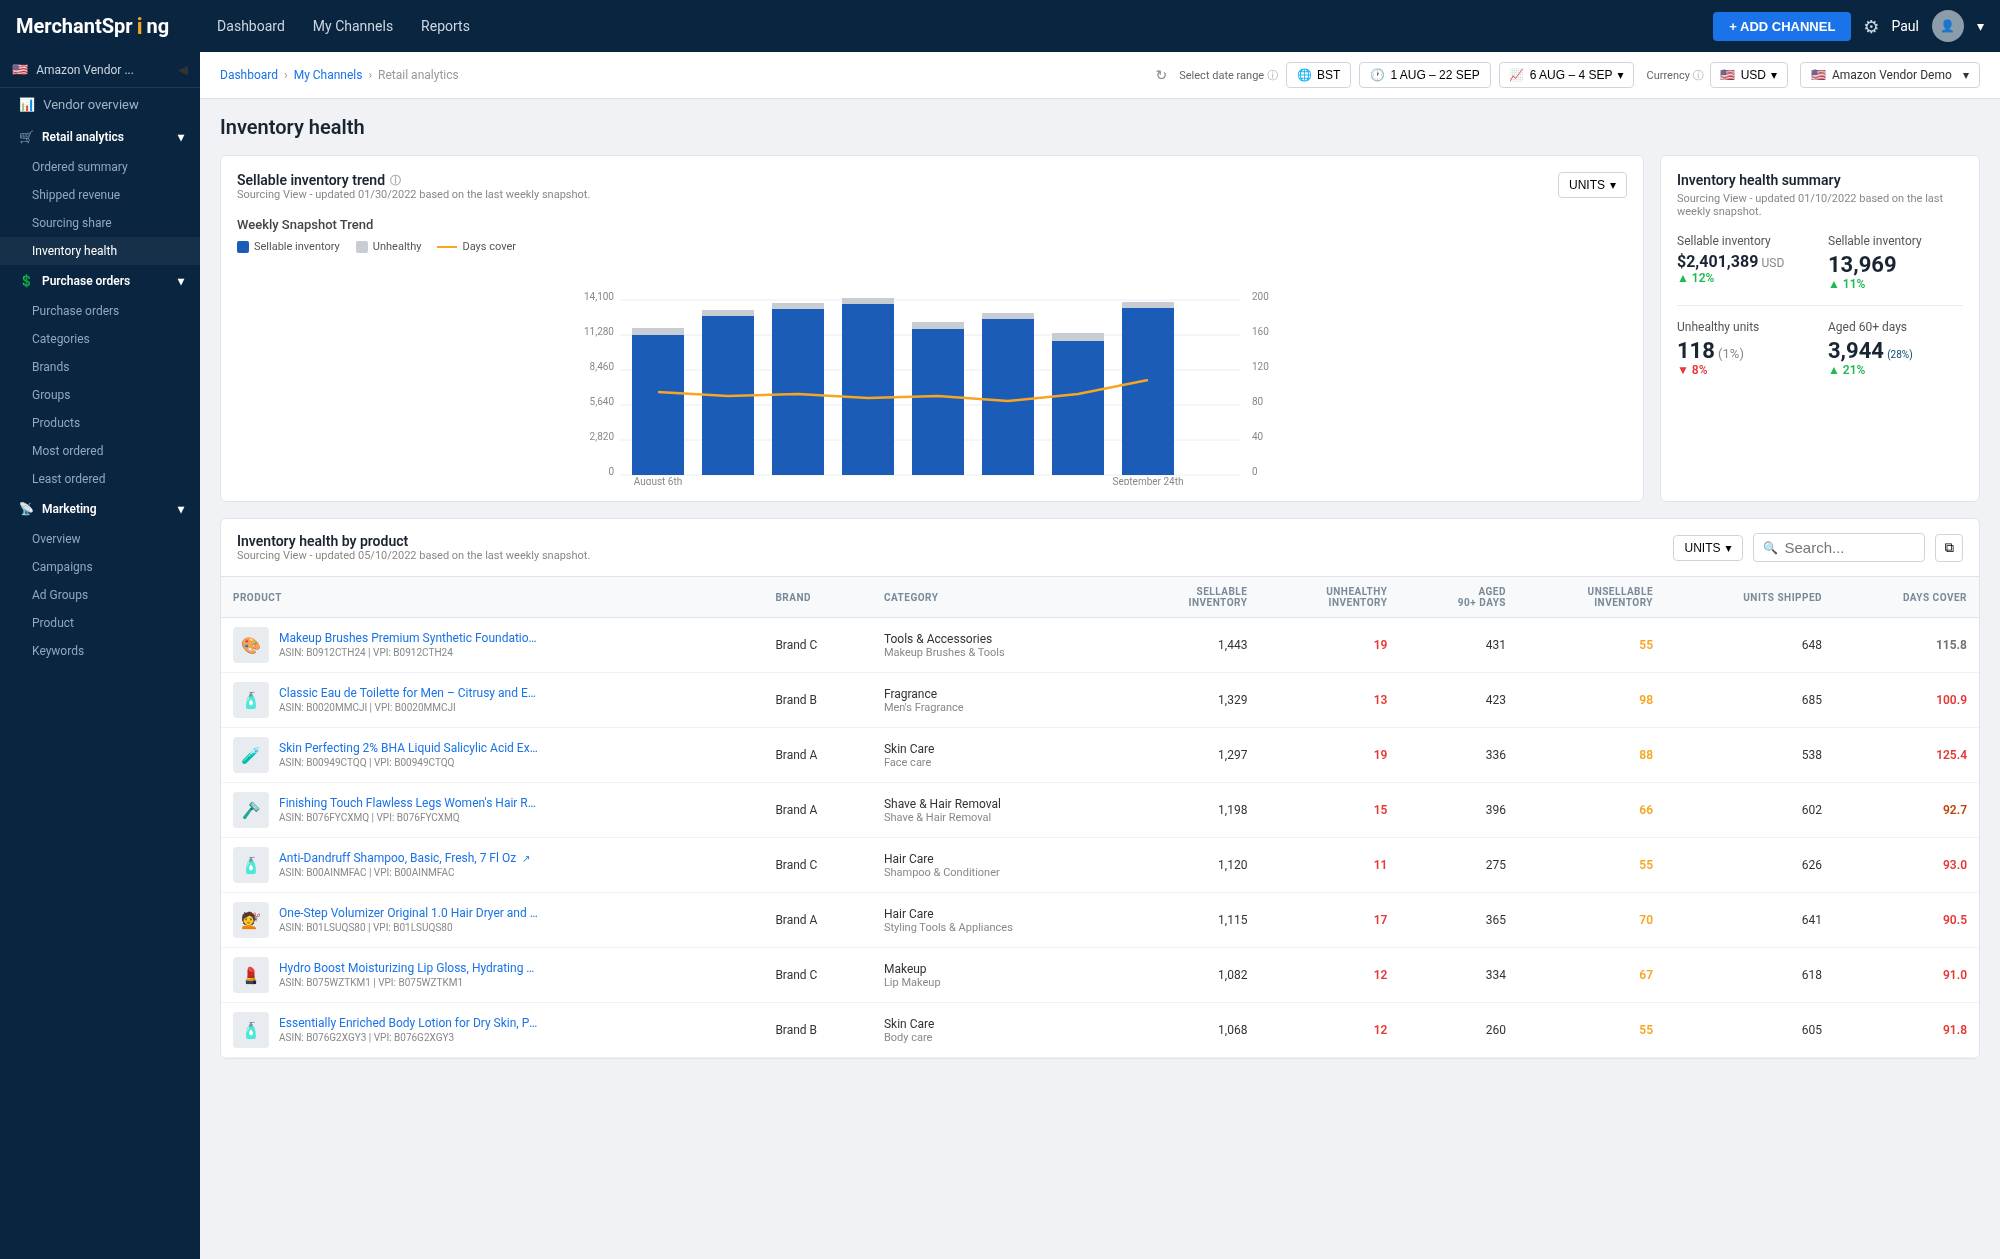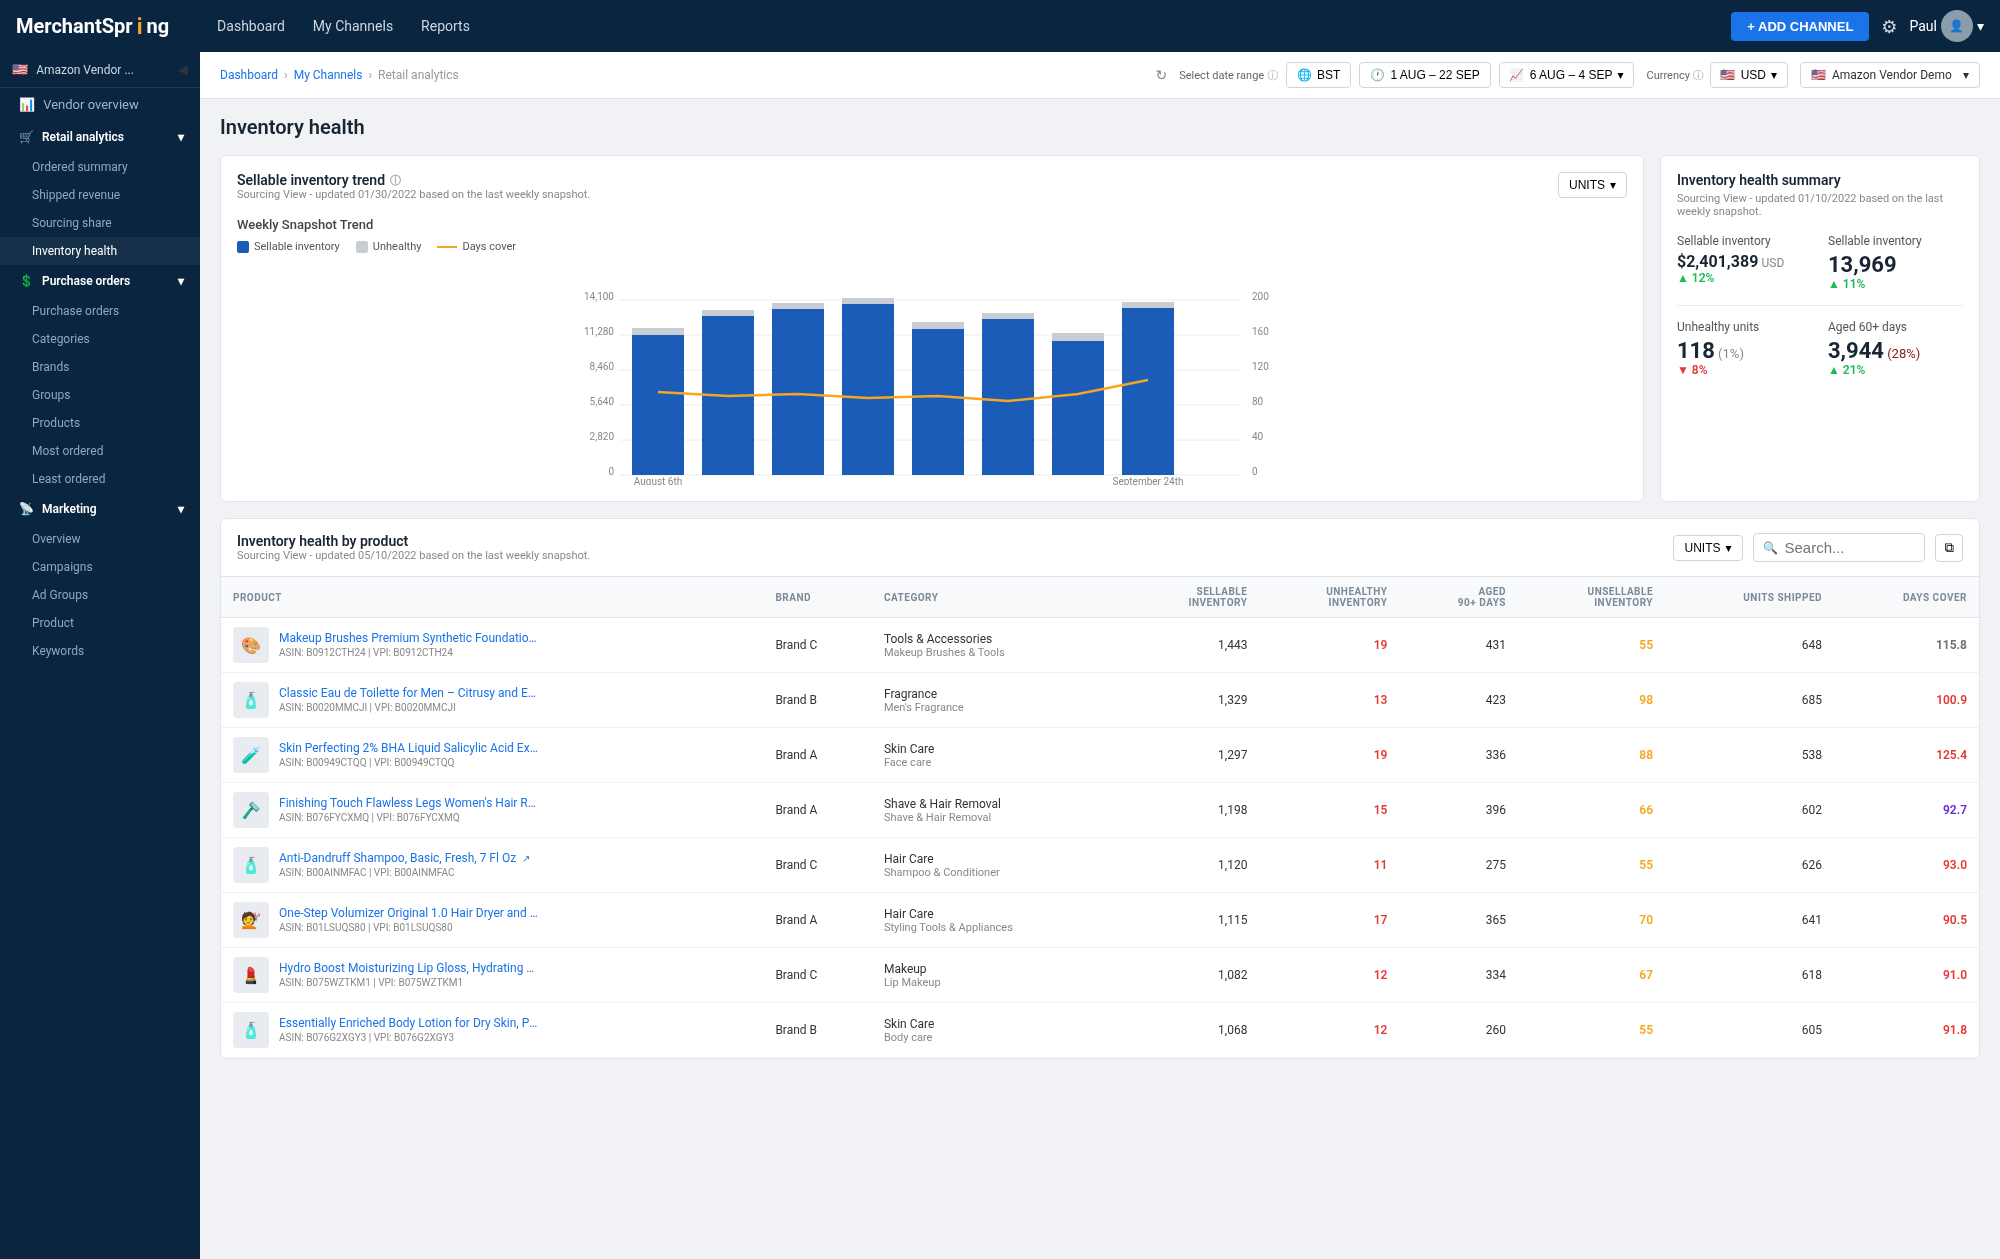--- a/index.html
+++ b/index.html
@@ -31,21 +31,21 @@
       color: #fff;
       border: none;
       border-radius: 4px;
       padding: 7px 16px;
       font-size: 13px;
       font-weight: 600;
       cursor: pointer;
       display: flex; align-items: center; gap: 6px;
     }
     .gear-icon, .user-chevron { color: #ccd6e0; cursor: pointer; font-size: 18px; }
-    .user-area { display: flex; align-items: center; gap: 4px; color: #fff; font-size: 14px; cursor: pointer; }
+    .user-area { display: flex; align-items: center; gap: 13px; color: #fff; font-size: 14px; cursor: pointer; }
     .avatar { width: 32px; height: 32px; border-radius: 50%; background: #8b9daa; display: flex; align-items: center; justify-content: center; font-size: 12px; color: #fff; overflow: hidden; }
 
     
     .sidebar {
       position: fixed;
       top: 52px; left: 0; bottom: 0;
       width: 200px;
       background: #0a2540;
       overflow-y: auto;
       z-index: 90;
@@ -460,21 +460,21 @@
             <div>
               <span style="font-size:22px;font-weight:700;color:#1a2533">118</span>
               <span style="font-size:13px;color:#888"> (1%)</span>
             </div>
             <div class="summary-delta-down">▼ 8%</div>
           </div>
           <div class="summary-item">
             <div class="summary-item-label">Aged 60+ days</div>
             <div>
               <span style="font-size:22px;font-weight:700;color:#1a2533">3,944</span>
-              <span style="font-size:13px;color:#7f1d1d"> (28%)</span>
+              <span style="font-size:10px;color:#0c4a6e"> (28%)</span>
             </div>
             <div class="summary-delta-up">▲ 21%</div>
           </div>
         </div>
       </div>
     </div>
 
     <div class="table-section">
       <div class="table-header">
         <div>
@@ -591,21 +591,21 @@
     <td>Brand A</td>
     <td>
       <div>Shave &amp; Hair Removal</div>
       <div style="font-size:11px;color:#888">Shave &amp; Hair Removal</div>
     </td>
     <td class="right">1,198</td>
     <td class="right" style="color:#e53935;font-weight:600">15</td>
     <td class="right">396</td>
     <td class="right" style="color:#f5a623;font-weight:600">66</td>
     <td class="right">602</td>
-    <td class="right" style="color:#6d28d9;font-weight:600">92.7</td>
+    <td class="right" style="color:#c2410c;font-weight:600">92.7</td>
   </tr>
               <tr>
     <td>
       <div class="product-cell">
         <div class="product-thumb">🧴</div>
         <div>
           <a class="product-name" href="#">Anti-Dandruff Shampoo, Basic, Fresh, 7 Fl Oz <span class="ext-link">↗</span></a>
           <span class="product-asin">ASIN: B00AINMFAC | VPI: B00AINMFAC</span>
         </div>
       </div>

